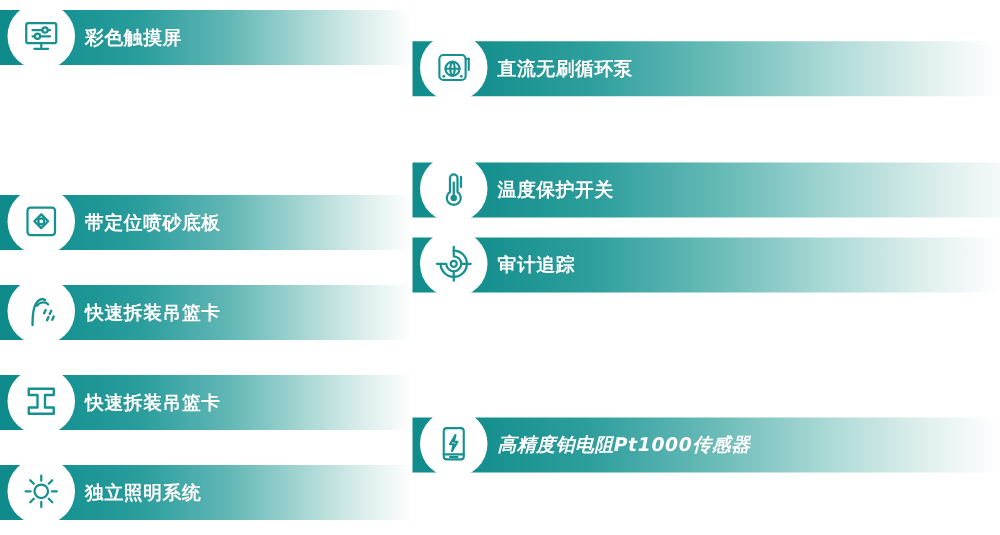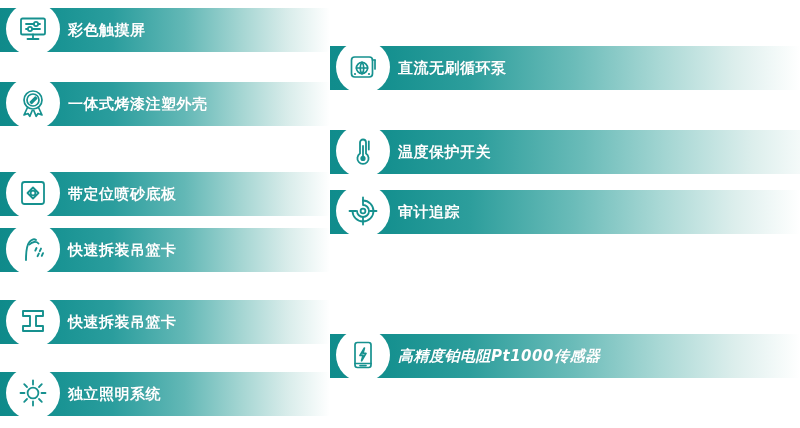--- a/index.html
+++ b/index.html
@@ -140,37 +140,21 @@
             <circle cx="19" cy="11" r="2.1" fill="#fff"></circle>
       <line x1="9" y1="16" x2="23" y2="16"></line>
             <circle cx="13" cy="16" r="2.1" fill="#fff"></circle>
       <line x1="16" y1="21.5" x2="16" y2="25"></line>
       <line x1="10.5" y1="26" x2="21.5" y2="26"></line>
     </svg>
         </span>
       </div>
       <div class="label">彩色触摸屏</div>
     </div>
-    <div class="row left" style="top: 76px;">
-      <div class="slab-shadow"></div>
-      <div class="slab"></div>
-      <div class="bubble">
-        <span>
-    <svg width="32" height="32" viewBox="0 0 32 32" fill="none" stroke="#16918f" stroke-width="1.7" stroke-linecap="round" stroke-linejoin="round">
-      <circle cx="16" cy="13" r="9"></circle>
-      <circle cx="16" cy="13" r="6"></circle>
-      <path d="M13.4 15.2 L18.4 10.2 L19.6 11.4 L14.6 16.4 Z"></path>
-      <path d="M10.5 20.5 L7 28 L11 26.5 L12.8 29.3 L15.2 23.5"></path>
-      <path d="M21.5 20.5 L25 28 L21 26.5 L19.2 29.3 L16.8 23.5"></path>
-    </svg>
-        </span>
-      </div>
-      <div class="label">一体式烤漆注塑外壳</div>
-    </div>
-    <div class="row left" style="top: 166px; text-align: right;">
+    <div class="row left" style="top: 150px; text-align: right;">
       <div class="slab-shadow"></div>
       <div class="slab"></div>
       <div class="bubble">
         <span>
     <svg width="32" height="32" viewBox="0 0 32 32" fill="none" stroke="#16918f" stroke-width="1.8" stroke-linecap="round" stroke-linejoin="round">
       <rect x="5" y="5" width="22" height="22" rx="2.5"></rect>
       <path d="M16 10.5 L21.5 16 L16 21.5 L10.5 16 Z"></path>
       <circle cx="16" cy="16" r="2.4"></circle>
     </svg>
         </span>
@@ -219,21 +203,21 @@
       <line x1="24.5" y1="16" x2="28.5" y2="16"></line>
       <line x1="7.2" y1="7.2" x2="10" y2="10"></line>
       <line x1="22" y1="22" x2="24.8" y2="24.8"></line>
       <line x1="24.8" y1="7.2" x2="22" y2="10"></line>
       <line x1="10" y1="22" x2="7.2" y2="24.8"></line>
     </svg>
         </span>
       </div>
       <div class="label">独立照明系统</div>
     </div>
-    <div class="row right" style="top: 40px; text-decoration: underline;">
+    <div class="row right" style="top: 27px; text-decoration: underline;">
       <div class="slab-shadow"></div>
       <div class="slab"></div>
       <div class="bubble">
         <span>
     <svg width="32" height="32" viewBox="0 0 32 32" fill="none" stroke="#16918f" stroke-width="1.7" stroke-linecap="round" stroke-linejoin="round">
       <rect x="4.5" y="6" width="21" height="20" rx="3.2"></rect>
       <line x1="25.5" y1="9" x2="28" y2="9"></line>
       <line x1="28" y1="9" x2="28" y2="18"></line>
       <circle cx="15" cy="17" r="5.6"></circle>
       <path d="M15 11.4 C12.6 13.6 12.6 20.4 15 22.6"></path>

